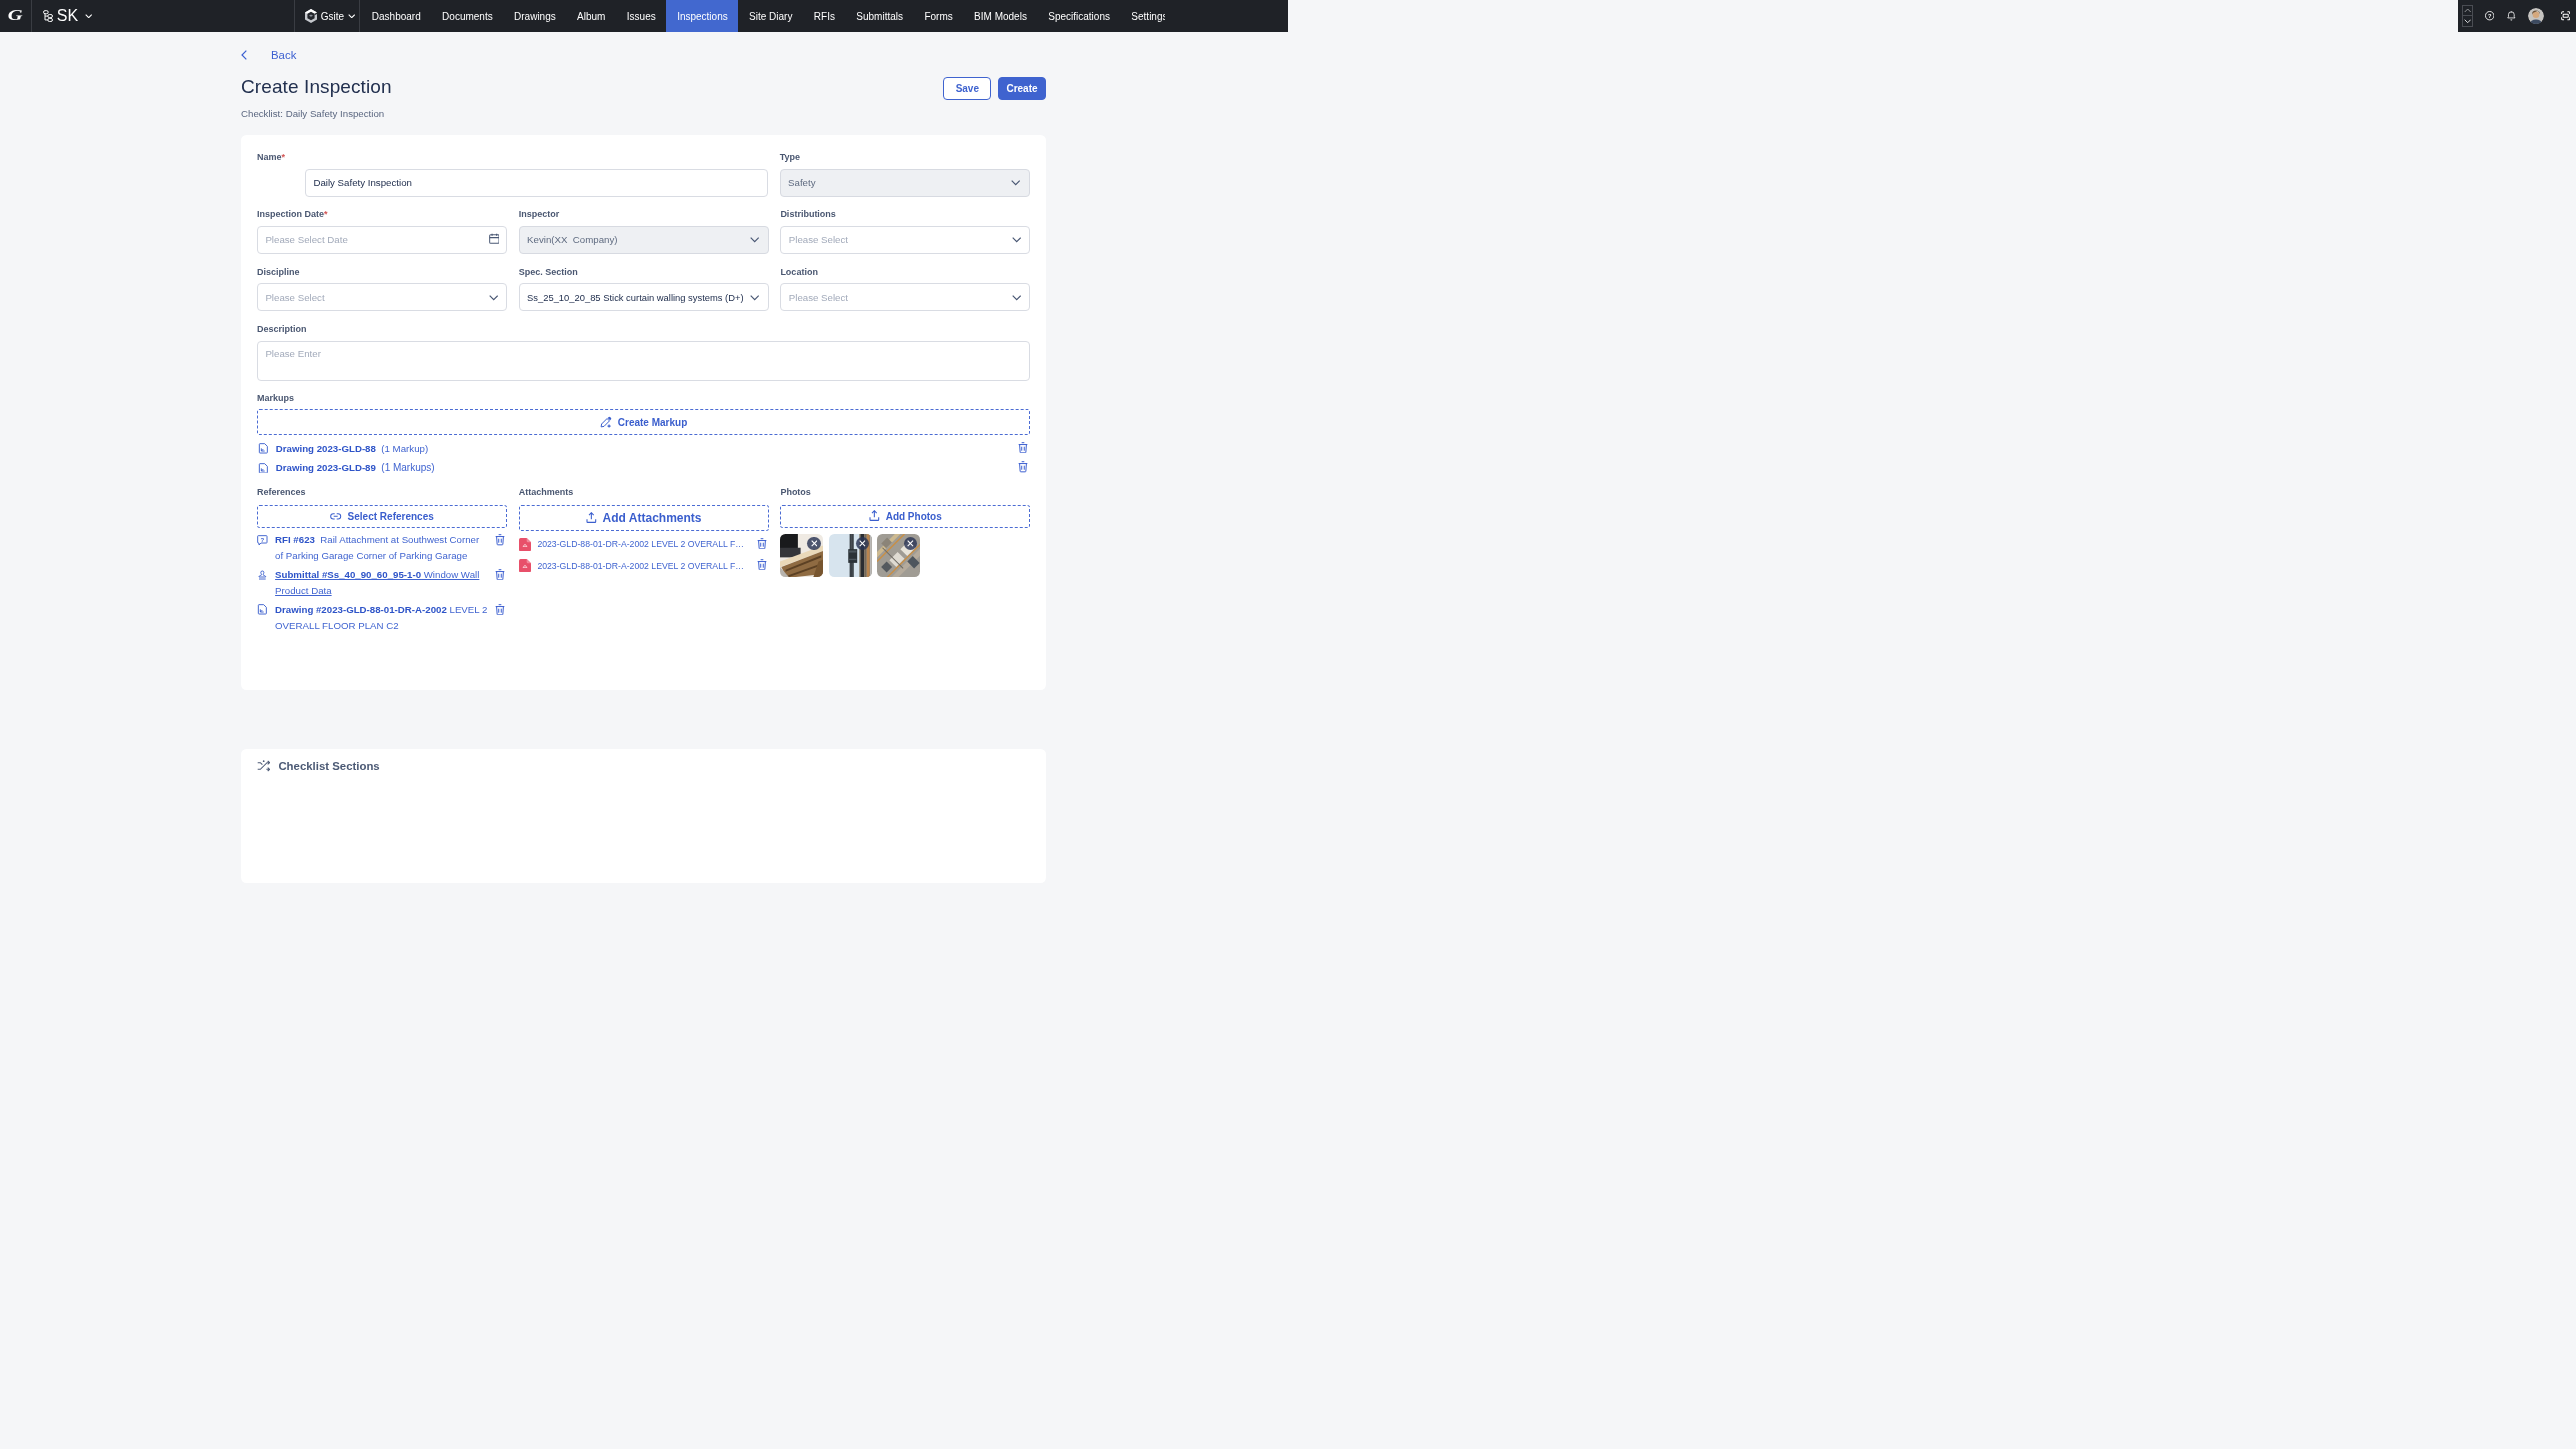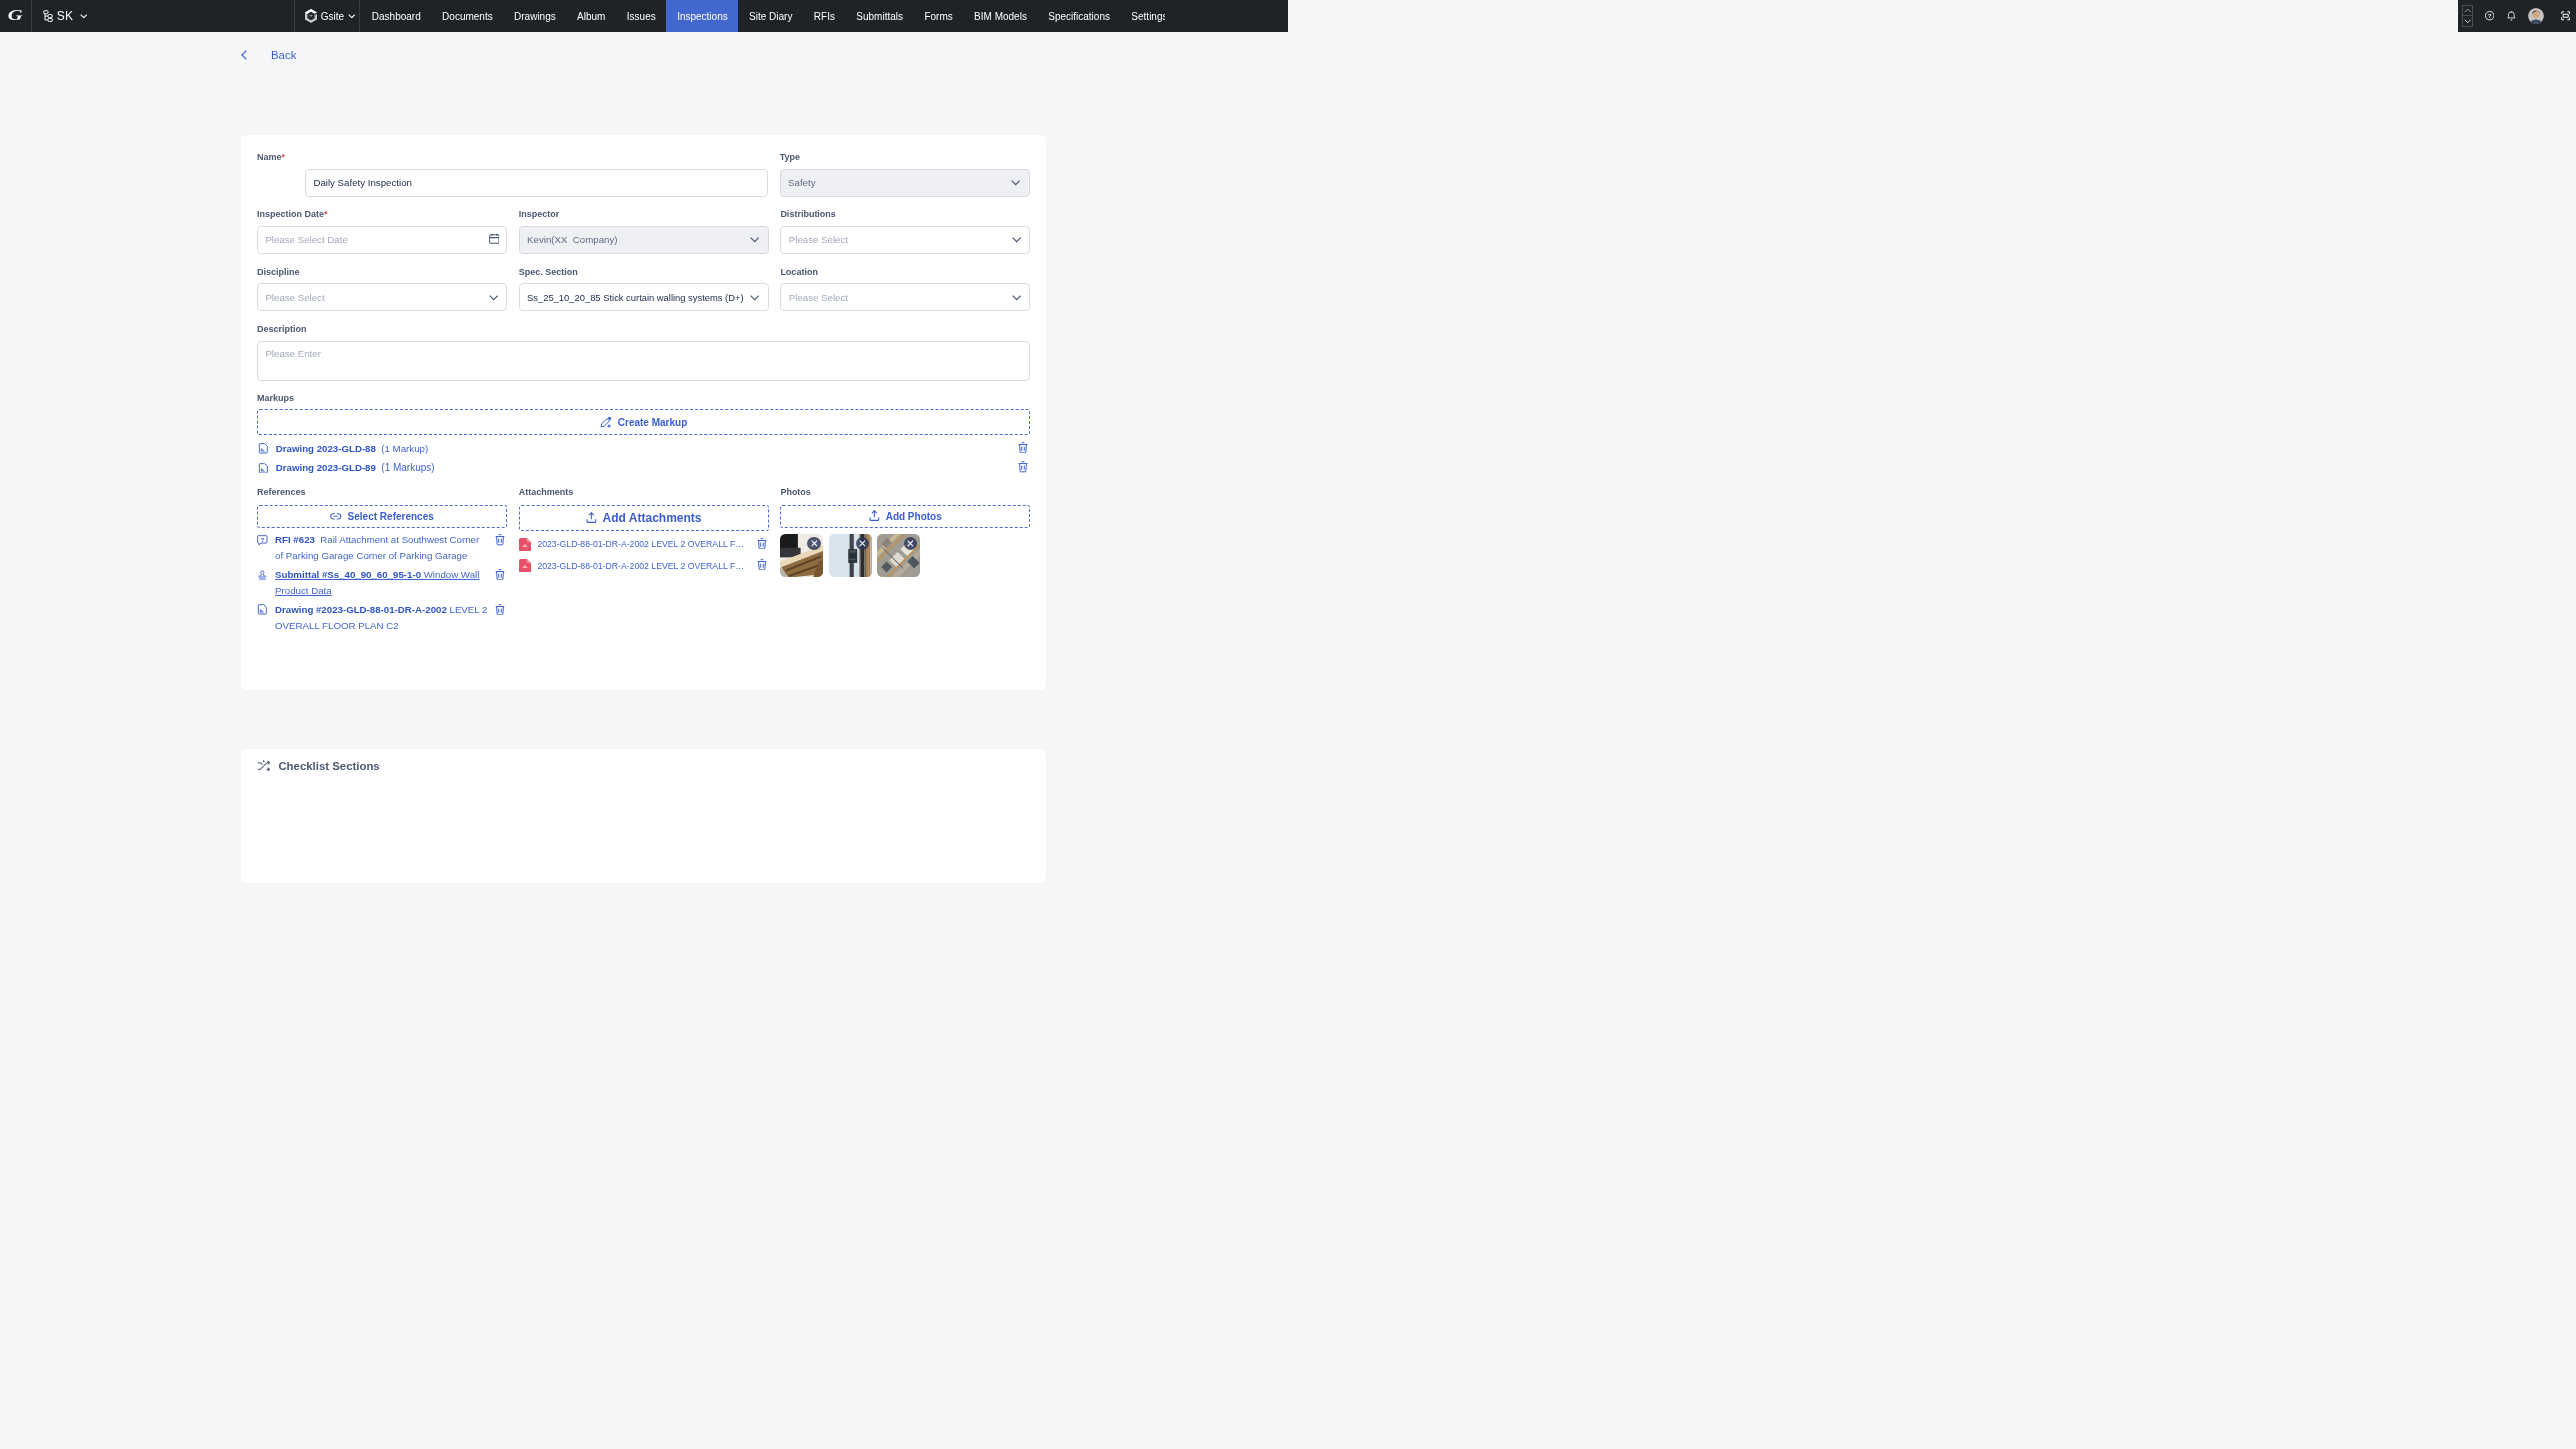--- a/index.html
+++ b/index.html
@@ -4,21 +4,21 @@
 <style>
 * { margin:0; padding:0; box-sizing:border-box; }
 html,body { width:1288px; height:725px; overflow:hidden; }
 body { font-family:"Liberation Sans", sans-serif; background:#f5f6f8; color:#22304f; }
 
 
 .nav { position:fixed; top:0; left:0; width:1288px; height:32px; background:#1f2227; display:flex; align-items:center; z-index:10; }
 .nav-logo { width:32px; height:32px; border-right:0.7px solid #3a3d43; display:flex; align-items:center; justify-content:center; }
 .nav-logo span { color:#fff; font-family:"Liberation Serif", serif; font-weight:bold; font-style:italic; font-size:19.5px; line-height:1; display:inline-block; transform:scaleY(.72) scaleX(1.05); }
 .nav-sk { display:flex; align-items:center; gap:4px; padding-left:10.7px; }
-.nav-sk .sk { color:#fff; font-size:12px; letter-spacing:0.2px; }
+.nav-sk .sk { color:#fff; font-size:16px; letter-spacing:0.2px; }
 .sep { width:0.7px; height:32px; background:#3a3d43; }
 .nav-gsite { display:flex; align-items:center; gap:4px; padding:0 4px 0 10px; }
 .nav-gsite .gt { color:#fff; font-size:10px; }
 .nav-items { display:flex; align-items:center; height:32px; overflow:hidden; width:804px; margin-left:1px; }
 .nav-it { color:#fff; font-size:10px; padding:0 10.7px; height:32px; display:flex; align-items:center; white-space:nowrap; }
 .nav-it.active { background:#4268cf; }
 .nav-right { position:fixed; right:0; top:0; height:32px; display:flex; align-items:center; z-index:12; background:#1f2227; padding-left:4px; }
 .sbox2 { width:10.7px; margin-right:12px; display:flex; flex-direction:column; }
 .sb { width:10.7px; height:11.4px; border:0.7px solid #4a4d53; display:flex; align-items:center; justify-content:center; }
 .sb + .sb { border-top:none; }
@@ -165,20 +165,30 @@
   </div>
 </div>
 
 <div class="content">
   <div class="back">
     <svg width="6" height="10" viewBox="0 0 9 15" fill="none" stroke="#3c60d1" stroke-width="1.8">
         <path d="M8 1L1.5 7.5L8 14"></path>
       </svg>
     <span>Back</span>
   </div>
+  <div class="hdrrow">
+    <div>
+      <div class="title">Create Inspection</div>
+      <div class="subtitle">Checklist: Daily Safety Inspection</div>
+    </div>
+    <div class="hdrbtns">
+      <div class="btn btn-save">Save</div>
+      <div class="btn btn-create">Create</div>
+    </div>
+  </div>
 </div>
 
 <div class="card card1">
   <div class="card-b">
 
     <div style="display:flex; margin-top:17.4px;">
       <div style="width:511px; margin-right:11.7px;">
         <div class="lbl">Name<span class="req">*</span></div>
         <div class="field" style="margin-top:5.7px;margin-left:48px;">Daily Safety Inspection</div>
       </div>

